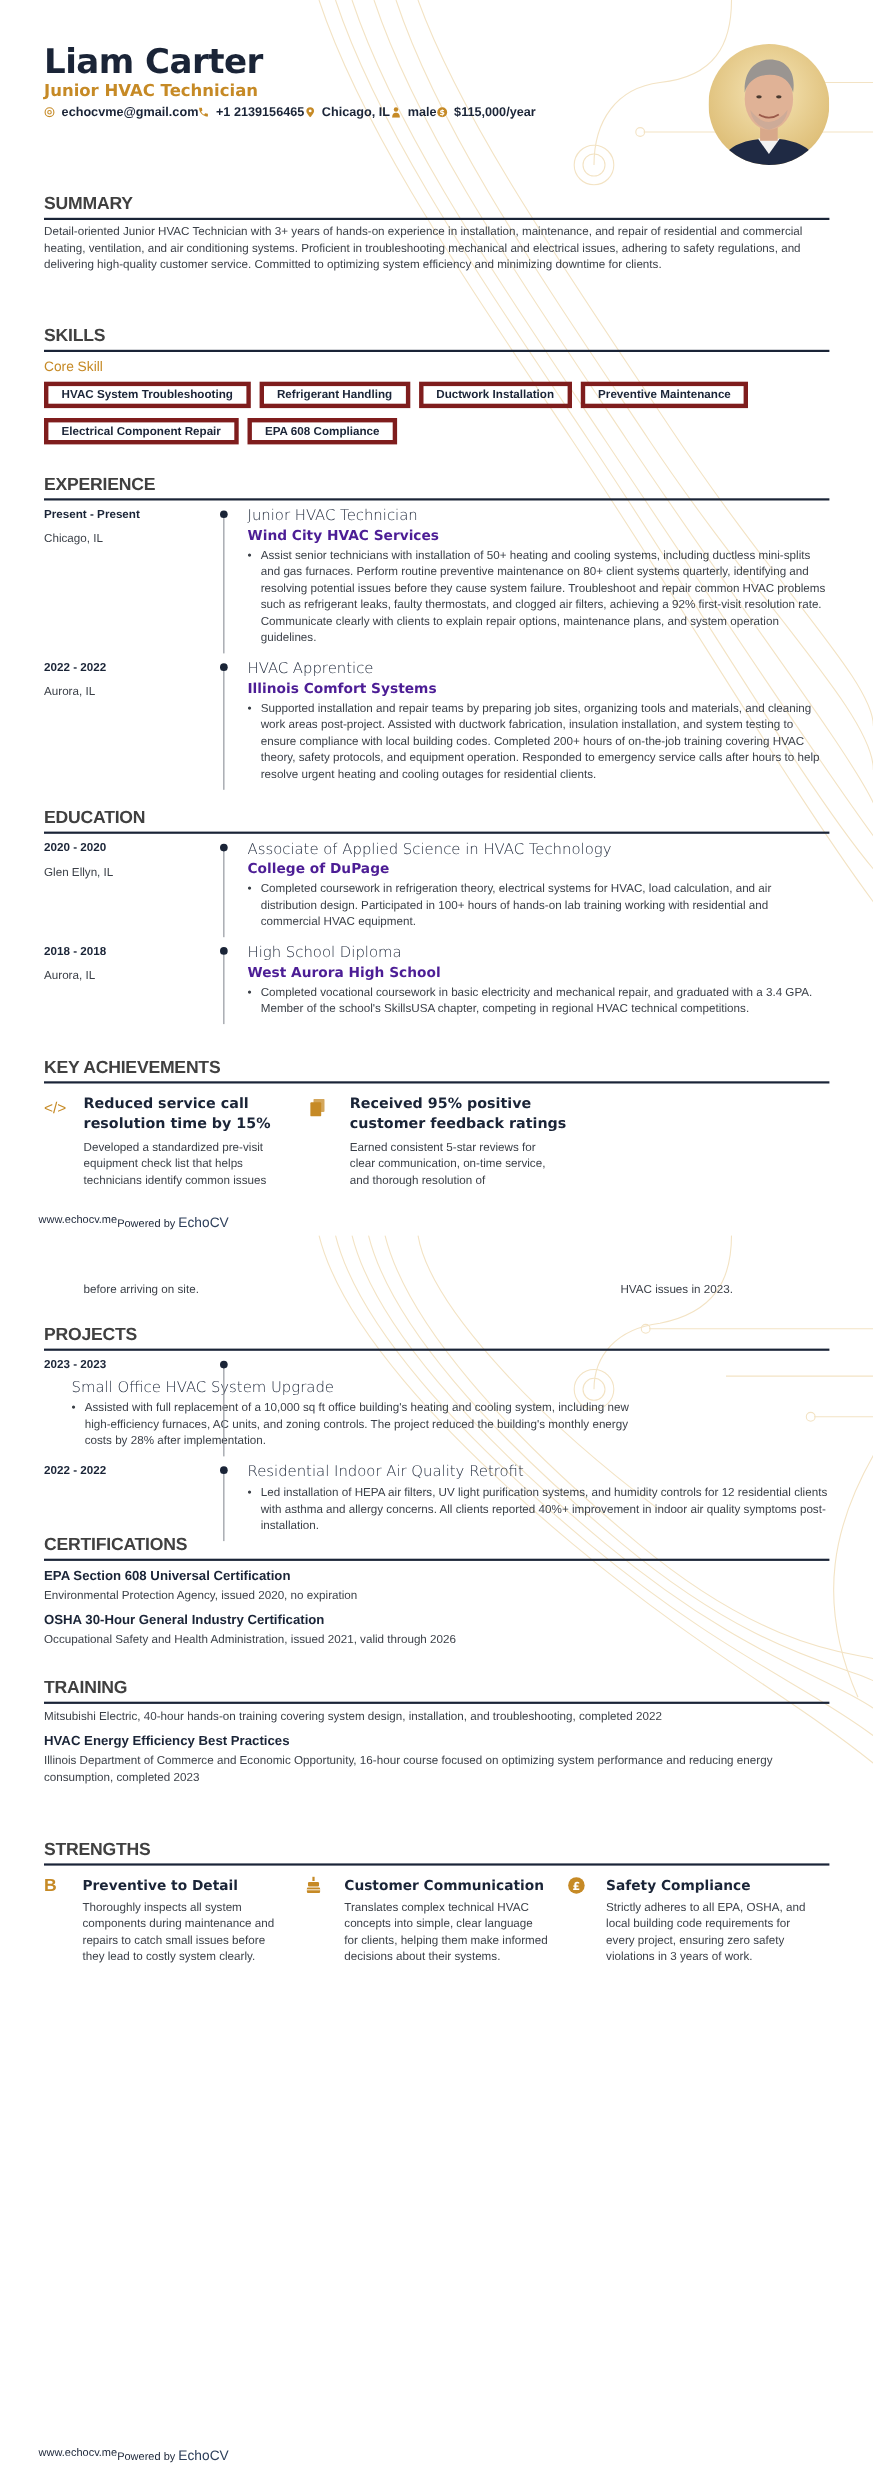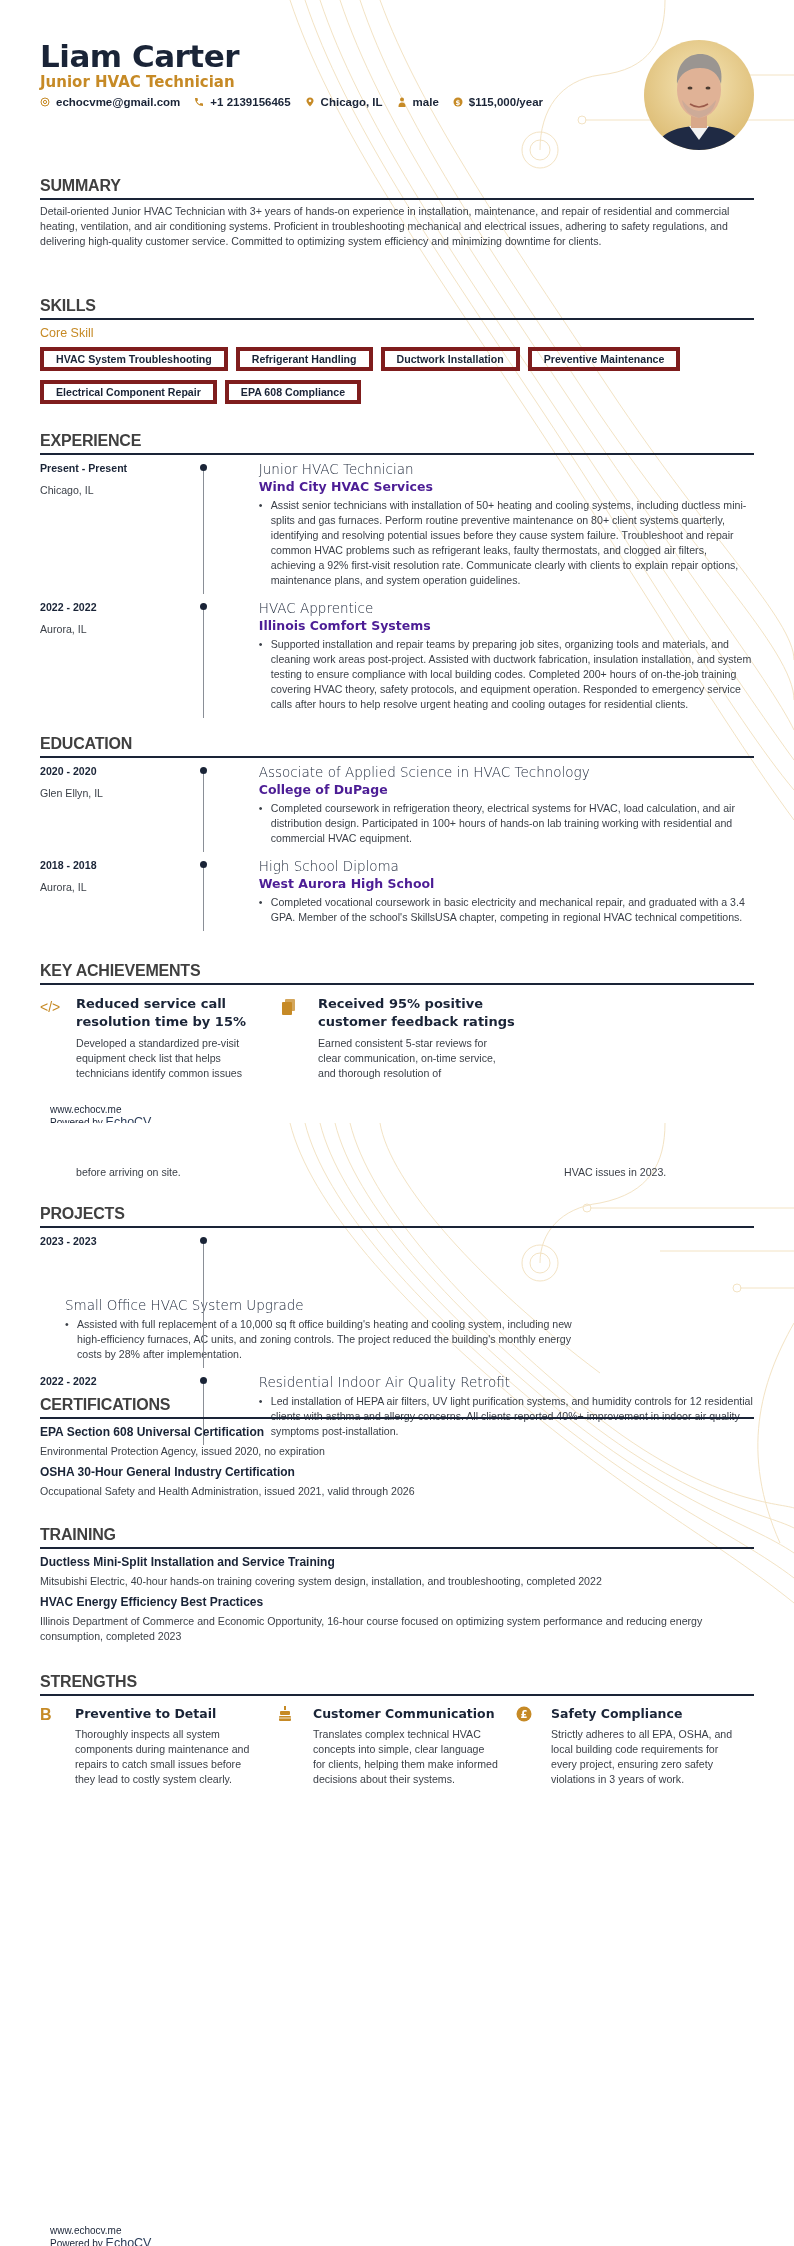--- a/index.html
+++ b/index.html
@@ -6,35 +6,35 @@
   html, body { width: 794px; background: #ffffff; }
   body { font-family: "Liberation Sans", sans-serif; color: #1f2937; position: relative; height: 2246px; overflow: hidden; }
   .page { position: absolute; left: 0; width: 794px; background: #fff; overflow: hidden; }
   .page1 { top: 0; height: 1123px; }
   .page2 { top: 1123px; height: 1123px; }
   .deco { position: absolute; top: 0; left: 0; width: 794px; height: 1123px; pointer-events: none; }
 
   
   .name { position: absolute; left: 40px; top: 38px; font-size: 31px; font-weight: 700; color: #1a2437; font-family: "DejaVu Sans", sans-serif; letter-spacing: -0.5px; }
   .title { position: absolute; left: 40px; top: 73px; font-size: 15px; font-weight: 700; color: #c68a26; font-family: "DejaVu Sans", sans-serif; }
-  .contacts { position: absolute; left: 40px; top: 96px; display: flex; gap: 14px; font-size: 11.5px; font-weight: 700; color: #1a2437; align-items: center; }
+  .contacts { position: absolute; left: 40px; top: 96px; display: flex; font-size: 11.5px; font-weight: 700; color: #1a2437; align-items: center; }
   .contact { display: flex; align-items: center; gap: 6px; }
   .contact svg { width: 10px; height: 10px; }
   .avatar { position: absolute; left: 644px; top: 40px; width: 110px; height: 110px; border-radius: 50%; overflow: hidden; }
 
   
   .section { position: absolute; left: 40px; width: 714px; }
   .sec-title { font-size: 16px; font-weight: 700; color: #404040; font-family: Liberation Sans, sans-serif; letter-spacing: -0.2px; padding-bottom: 3px; border-bottom: 2.5px solid #1a2437; }
   .body-text { font-size: 10.6px; line-height: 15px; color: #3a3f47; }
 
   .skill-sub { font-size: 12.5px; color: #c68a26; margin-top: 6px; }
   .chips { display: flex; flex-wrap: wrap; gap: 9px 8px; margin-top: 7px; }
   .chip { border: 4px solid #7f1d1d; padding: 4px 12px; font-size: 10.6px; font-weight: 700; color: #1a2437; height: 24px; display: flex; align-items: center; }
 
-  .tl-item { position: relative; display: flex; gap: 44px; }
+  .tl-item { position: relative; display: flex; }
   .tl-left { width: 160px; padding-top: 1px; }
   .tl-date { font-size: 10.6px; font-weight: 700; color: #1a2437; height: 18px; }
   .tl-loc { font-size: 10.6px; color: #3a3f47; margin-top: 4px; }
   .tl-line { position: absolute; left: 163px; top: 8px; bottom: 0; width: 1px; background: #8a8f97; }
   .tl-dot { position: absolute; left: 160px; top: 3px; width: 7px; height: 7px; border-radius: 50%; background: #1a2437; }
   .tl-right { margin-left: 25px; width: 529px; }
   .tl-role { font-size: 13.5px; color: #1a2437; font-family: "DejaVu Sans", sans-serif; font-weight: 300; }
   .tl-org { font-size: 12.5px; color: #4c1d95; font-weight: 700; font-family: "DejaVu Sans", sans-serif; margin-top: 2px; }
   .tl-bullet { display: flex; font-size: 10.6px; line-height: 15px; color: #3a3f47; margin-top: 4px; padding-bottom: 6px; }
   .tl-bullet .dot { width: 12px; flex-shrink: 0; }
@@ -47,21 +47,21 @@
 
   .cert-name { font-size: 12px; font-weight: 700; color: #1a2437; margin-top: 6px; }
   .cert-desc { font-size: 10.6px; color: #3a3f47; margin-top: 5px; line-height: 15px; }
 
   .str-row { display: flex; margin-top: 10px; }
   .str { width: 240px; display: flex; }
   .str-icon { width: 35px; color: #c68a26; font-size: 16px; font-weight: 700; flex-shrink: 0; }
   .str-title { font-size: 12.5px; font-weight: 700; color: #1a2437; font-family: "DejaVu Sans", sans-serif; }
   .str-desc { font-size: 10.6px; line-height: 15px; color: #3a3f47; margin-top: 6px; width: 185px; }
 
-  .footer { position: absolute; left: 50px; width: 718px; display: flex; justify-content: flex-start; font-size: 10px; color: #1a2437; flex-direction: column; }
+  .footer { position: absolute; left: 35px; width: 718px; display: flex; justify-content: flex-start; font-size: 10px; color: #1a2437; }
   .footer .brand { font-size: 12.5px; color: #2c3e5a; }
 </style>
 </head>
 <body>
 
 <div class="page page1">
   <svg class="deco" viewBox="0 0 794 1123">
     <g fill="none" stroke="#f3e3c4" stroke-width="1">
       <path d="M290 0 C330 120 420 250 520 400 S720 720 794 820"></path>
       <path d="M305 0 C345 120 435 250 535 400 S735 720 794 790"></path>
@@ -322,21 +322,20 @@
   <div class="section" style="top:273px;">
     <div class="sec-title">CERTIFICATIONS</div>
     <div class="cert-name">EPA Section 608 Universal Certification</div>
     <div class="cert-desc">Environmental Protection Agency, issued 2020, no expiration</div>
     <div class="cert-name">OSHA 30-Hour General Industry Certification</div>
     <div class="cert-desc">Occupational Safety and Health Administration, issued 2021, valid through 2026</div>
   </div>
 
   <div class="section" style="top:403px;">
     <div class="sec-title">TRAINING</div>
-    <div class="cert-name">Ductless Mini-Split Installation and Service Training</div>
     <div class="cert-desc">Mitsubishi Electric, 40-hour hands-on training covering system design, installation, and troubleshooting, completed 2022</div>
     <div class="cert-name">HVAC Energy Efficiency Best Practices</div>
     <div class="cert-desc">Illinois Department of Commerce and Economic Opportunity, 16-hour course focused on optimizing system performance and reducing energy consumption, completed 2023</div>
   </div>
 
   <div class="section" style="top:550px;">
     <div class="sec-title">STRENGTHS</div>
     <div class="str-row">
       <div class="str">
         <div class="str-icon">B</div>

